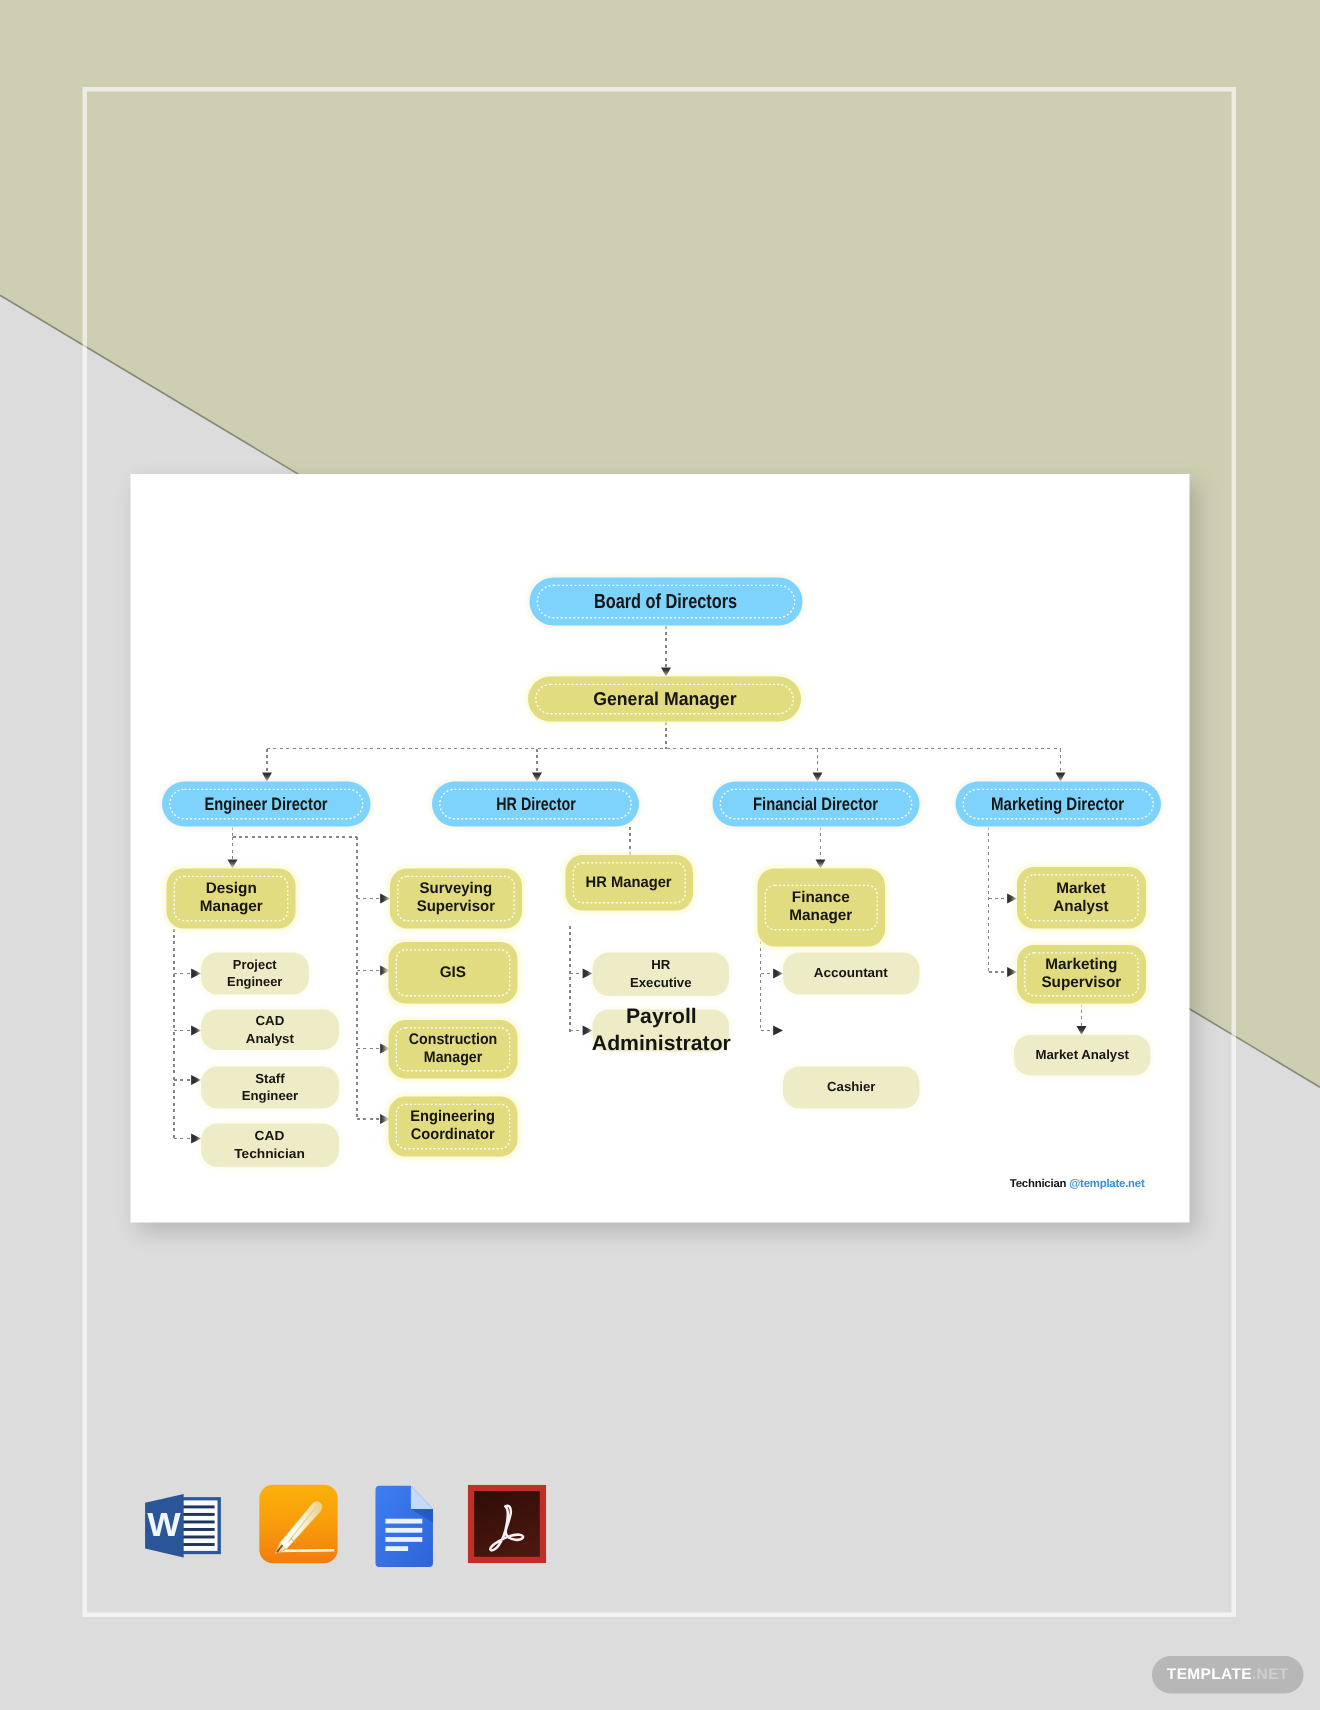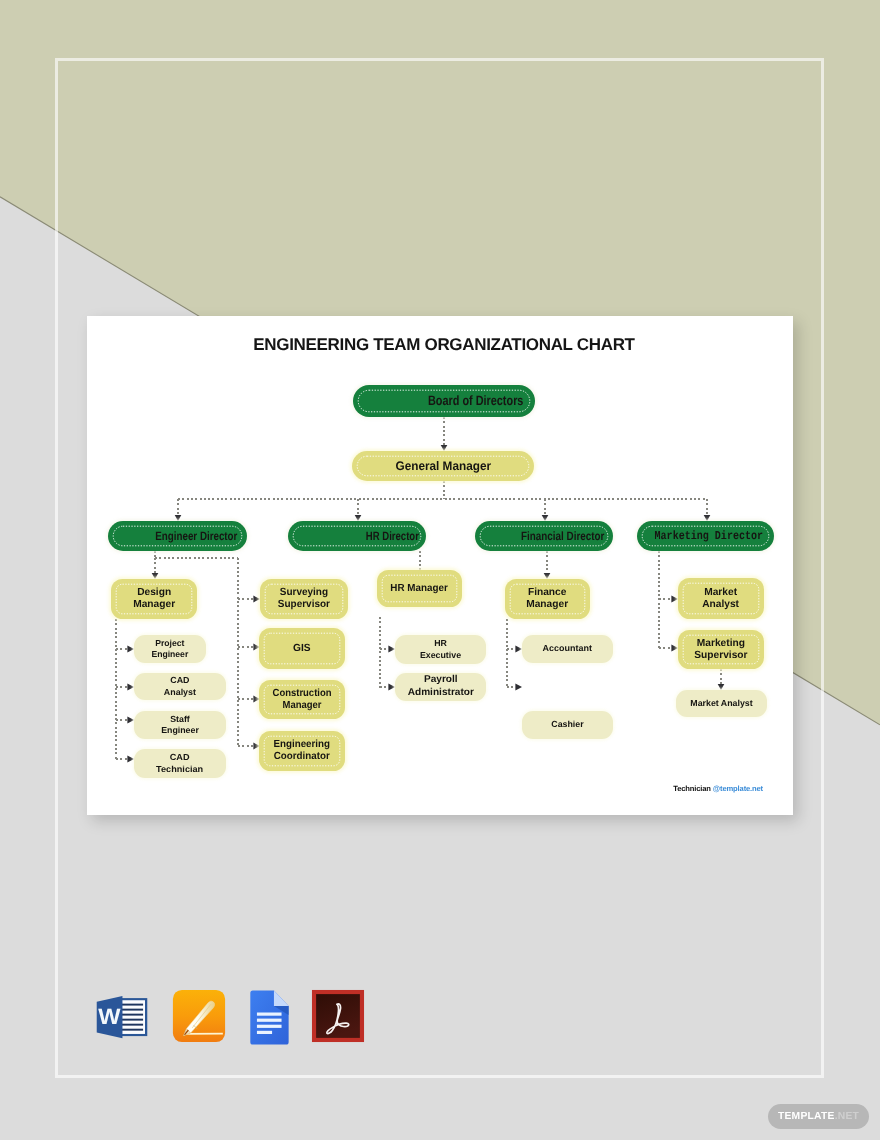--- a/index.html
+++ b/index.html
@@ -23,21 +23,21 @@
 
   .chart-title{position:absolute;left:4px;top:18.6px;width:706px;text-align:center;
                font-size:17.0px;font-weight:700;letter-spacing:-0.32px;color:#151515;}
 
   .node{position:absolute;box-sizing:border-box;display:flex;align-items:center;
         justify-content:center;text-align:center;color:#161512;line-height:1.12;}
   .node span{position:relative;z-index:2;display:block;}
   .node::after{content:"";position:absolute;left:0;top:0;right:0;bottom:0;pointer-events:none;}
   .node svg.dash{position:absolute;left:0;top:0;width:100%;height:100%;pointer-events:none;z-index:1;}
 
-  .n-grey{background:#15803d;box-shadow:0 0 3.5px 1.6px rgba(245,245,232,0.85);justify-content:flex-end;}
+  .n-grey{background:#7dd3fc;box-shadow:0 0 3.5px 1.6px rgba(245,245,232,0.85);}
   .n-yell{background:#e0dc7f;box-shadow:0 0 3.5px 1.8px rgba(252,250,214,0.9);}
   .n-lite{background:#eeecc7;box-shadow:0 0 3px 1.4px rgba(252,251,234,0.85);}
   
 
   .copyright{position:absolute;right:30px;bottom:22px;font-size:7.6px;font-weight:700;color:#111;letter-spacing:-0.15px;}
   .copyright .u{color:#3c8dd8;}
 
   svg.links{position:absolute;left:0;top:0;width:706px;height:499px;overflow:visible;}
 
   
@@ -53,21 +53,20 @@
 <body>
 
 <div id="page">
   <div class="olive"></div>
   <svg class="olive-edge">
     <line x1="0" y1="196.8" x2="880" y2="724.8" stroke="#8a8a76" stroke-width="1.1"></line>
   </svg>
   <div class="frame"></div>
 
   <div class="card">
-    <div class="chart-title">ENGINEERING TEAM ORGANIZATIONAL CHART</div>
     <svg class="links">
         <line x1="357" y1="101" x2="357" y2="129" stroke="#86867f" stroke-width="1.05" stroke-dasharray="2.0,2.3" shape-rendering="crispEdges"></line>
         <path d="M353.7 129 L360.3 129 L357 135 Z" fill="#2e2e33"></path>
         <line x1="357" y1="165" x2="357" y2="183" stroke="#86867f" stroke-width="1.05" stroke-dasharray="2.0,2.3" shape-rendering="crispEdges"></line>
         <line x1="91" y1="183" x2="620" y2="183" stroke="#86867f" stroke-width="1.05" stroke-dasharray="2.0,2.3" shape-rendering="crispEdges"></line>
         <line x1="91" y1="183" x2="91" y2="199" stroke="#86867f" stroke-width="1.05" stroke-dasharray="2.0,2.3" shape-rendering="crispEdges"></line>
         <path d="M87.7 199 L94.3 199 L91 205 Z" fill="#2e2e33"></path>
         <line x1="271" y1="183" x2="271" y2="199" stroke="#86867f" stroke-width="1.05" stroke-dasharray="2.0,2.3" shape-rendering="crispEdges"></line>
         <path d="M267.7 199 L274.3 199 L271 205 Z" fill="#2e2e33"></path>
         <line x1="458" y1="183" x2="458" y2="199" stroke="#86867f" stroke-width="1.05" stroke-dasharray="2.0,2.3" shape-rendering="crispEdges"></line>
@@ -152,21 +151,21 @@
           </span>
         </div>
         <div class="node n-grey" style="left: 388px; top: 205px; width: 138px; height: 30px; font-size: 12px; line-height: 1; border-radius: 15px; font-weight: 700;">
           <svg class="dash" viewBox="0 0 138 30">
             <rect x="5.2" y="5.2" width="127.6" height="19.6" rx="9.8" ry="9.8" fill="none" stroke="#ffffff" stroke-width="0.9" stroke-dasharray="1.3,1.5"></rect>
           </svg>
           <span style="transform: scaleX(0.822); transform-origin: center center;">
             <span style="display: block;">Financial Director</span>
           </span>
         </div>
-        <div class="node n-grey" style="left: 550px; top: 205px; width: 137px; height: 30px; font-size: 12px; line-height: 1; border-radius: 15px; font-weight: 700; font-family: Liberation Mono, monospace;">
+        <div class="node n-grey" style="left: 550px; top: 205px; width: 137px; height: 30px; font-size: 12px; line-height: 1; border-radius: 15px; font-weight: 700;">
           <svg class="dash" viewBox="0 0 137 30">
             <rect x="5.2" y="5.2" width="126.6" height="19.6" rx="9.8" ry="9.8" fill="none" stroke="#ffffff" stroke-width="0.9" stroke-dasharray="1.3,1.5"></rect>
           </svg>
           <span style="transform: scaleX(0.837); transform-origin: center center;">
             <span style="display: block;">Marketing Director</span>
           </span>
         </div>
         <div class="node n-yell" style="left: 24px; top: 263px; width: 86px; height: 40px; font-size: 10.3px; line-height: 1.16; border-radius: 11.5px; font-weight: 700;">
           <svg class="dash" viewBox="0 0 86 40">
             <rect x="5.2" y="5.2" width="75.6" height="29.6" rx="6.3" ry="6.3" fill="none" stroke="#ffffff" stroke-width="0.9" stroke-dasharray="1.3,1.5"></rect>
@@ -186,21 +185,21 @@
           </span>
         </div>
         <div class="node n-yell" style="left: 290px; top: 254px; width: 85px; height: 37px; font-size: 10.3px; line-height: 1.16; border-radius: 11.5px; font-weight: 700;">
           <svg class="dash" viewBox="0 0 85 37">
             <rect x="5.2" y="5.2" width="74.6" height="26.6" rx="6.3" ry="6.3" fill="none" stroke="#ffffff" stroke-width="0.9" stroke-dasharray="1.3,1.5"></rect>
           </svg>
           <span style="transform: scaleX(0.955); transform-origin: center center;">
             <span style="display: block;">HR Manager</span>
           </span>
         </div>
-        <div class="node n-yell" style="left: 418px; top: 263px; width: 85px; height: 40px; font-size: 10.3px; line-height: 1.16; border-radius: 11.5px; font-weight: 700; text-align: center;">
+        <div class="node n-yell" style="left: 418px; top: 263px; width: 85px; height: 52px; font-size: 10.3px; line-height: 1.16; border-radius: 11.5px; font-weight: 700; text-align: center;">
           <svg class="dash" viewBox="0 0 85 40">
             <rect x="5.2" y="5.2" width="74.6" height="29.6" rx="6.3" ry="6.3" fill="none" stroke="#ffffff" stroke-width="0.9" stroke-dasharray="1.3,1.5"></rect>
           </svg>
           <span style="transform: scaleX(0.99); transform-origin: center center;">
             <span style="display: block;">Finance</span>
             <span style="display: block;">Manager</span>
           </span>
         </div>
         <div class="node n-yell" style="left: 591px; top: 262px; width: 86px; height: 41px; font-size: 10.3px; line-height: 1.16; border-radius: 11.5px; font-weight: 700;">
           <svg class="dash" viewBox="0 0 86 41">
@@ -269,21 +268,21 @@
             <span style="display: block;">CAD</span>
             <span style="display: block;">Technician</span>
           </span>
         </div>
         <div class="node n-lite" style="left: 308px; top: 319px; width: 91px; height: 29px; font-size: 8.8px; line-height: 1.28; border-radius: 11px; font-weight: 700;">
           <span style="transform: scaleX(1); transform-origin: center center;">
             <span style="display: block;">HR</span>
             <span style="display: block;">Executive</span>
           </span>
         </div>
-        <div class="node n-lite" style="left: 308px; top: 357px; width: 91px; height: 28px; font-size: 10px; line-height: 1.28; border-radius: 11px; font-weight: 700;">
+        <div class="node n-lite" style="left: 308px; top: 357px; width: 91px; height: 28px; font-size: 14px; line-height: 1.28; border-radius: 11px; font-weight: 700;">
           <span style="transform: scaleX(1.01); transform-origin: center center;">
             <span style="display: block;">Payroll</span>
             <span style="display: block;">Administrator</span>
           </span>
         </div>
         <div class="node n-lite" style="left: 435px; top: 319px; width: 91px; height: 28px; font-size: 8.8px; line-height: 1.28; border-radius: 11px; font-weight: 700;">
           <span style="transform: scaleX(1.02); transform-origin: center center;">
             <span style="display: block;">Accountant</span>
           </span>
         </div>

